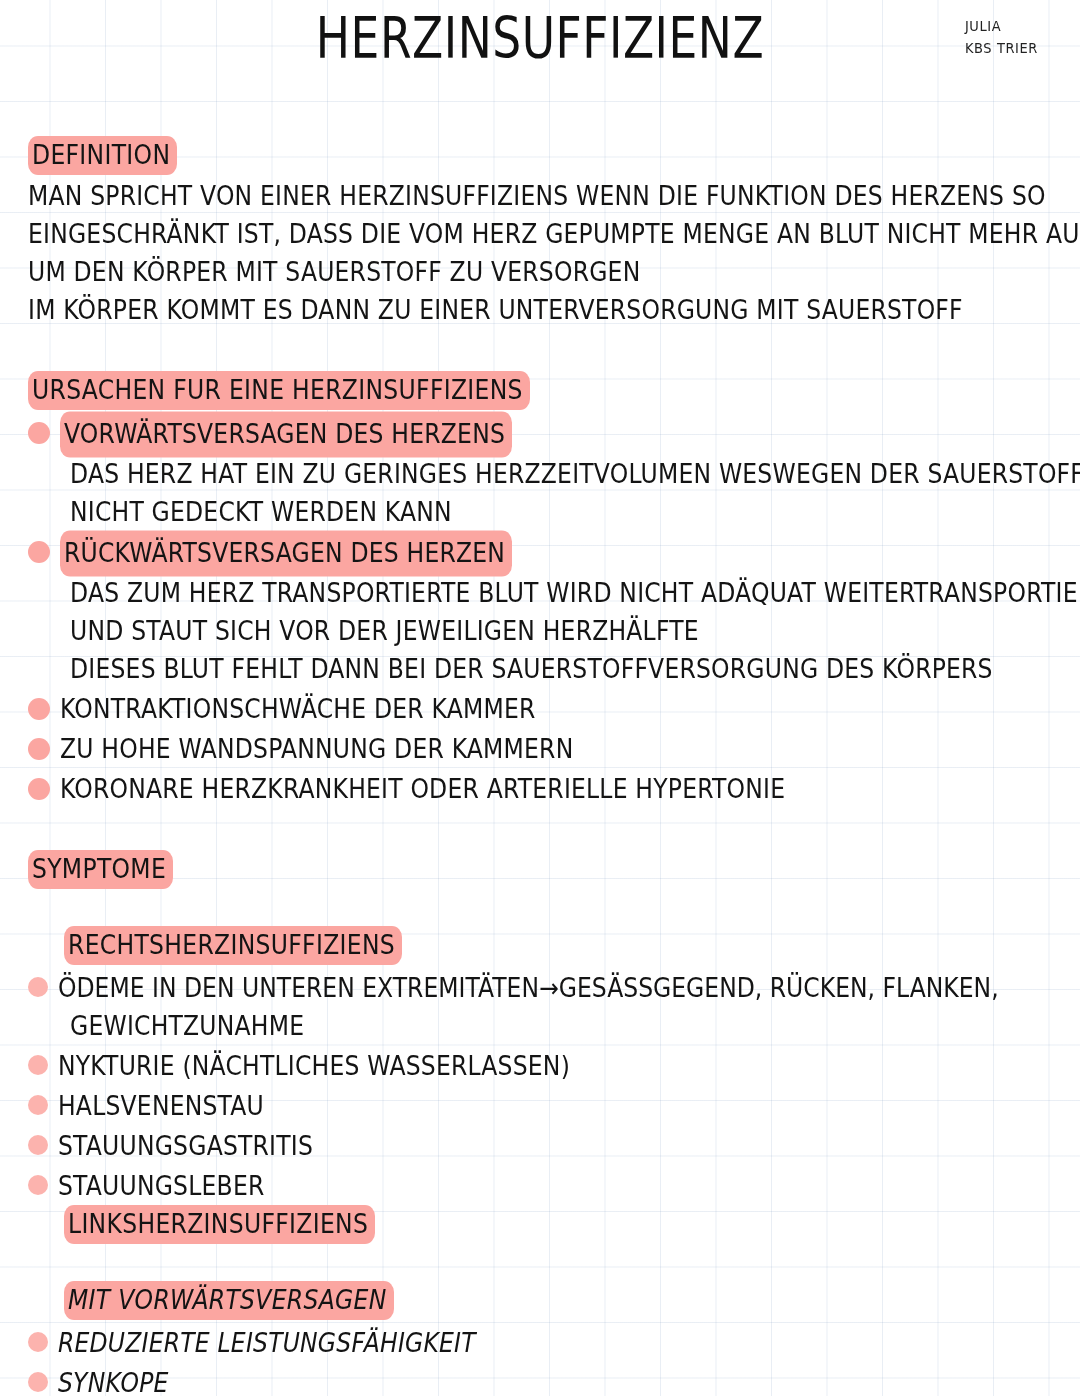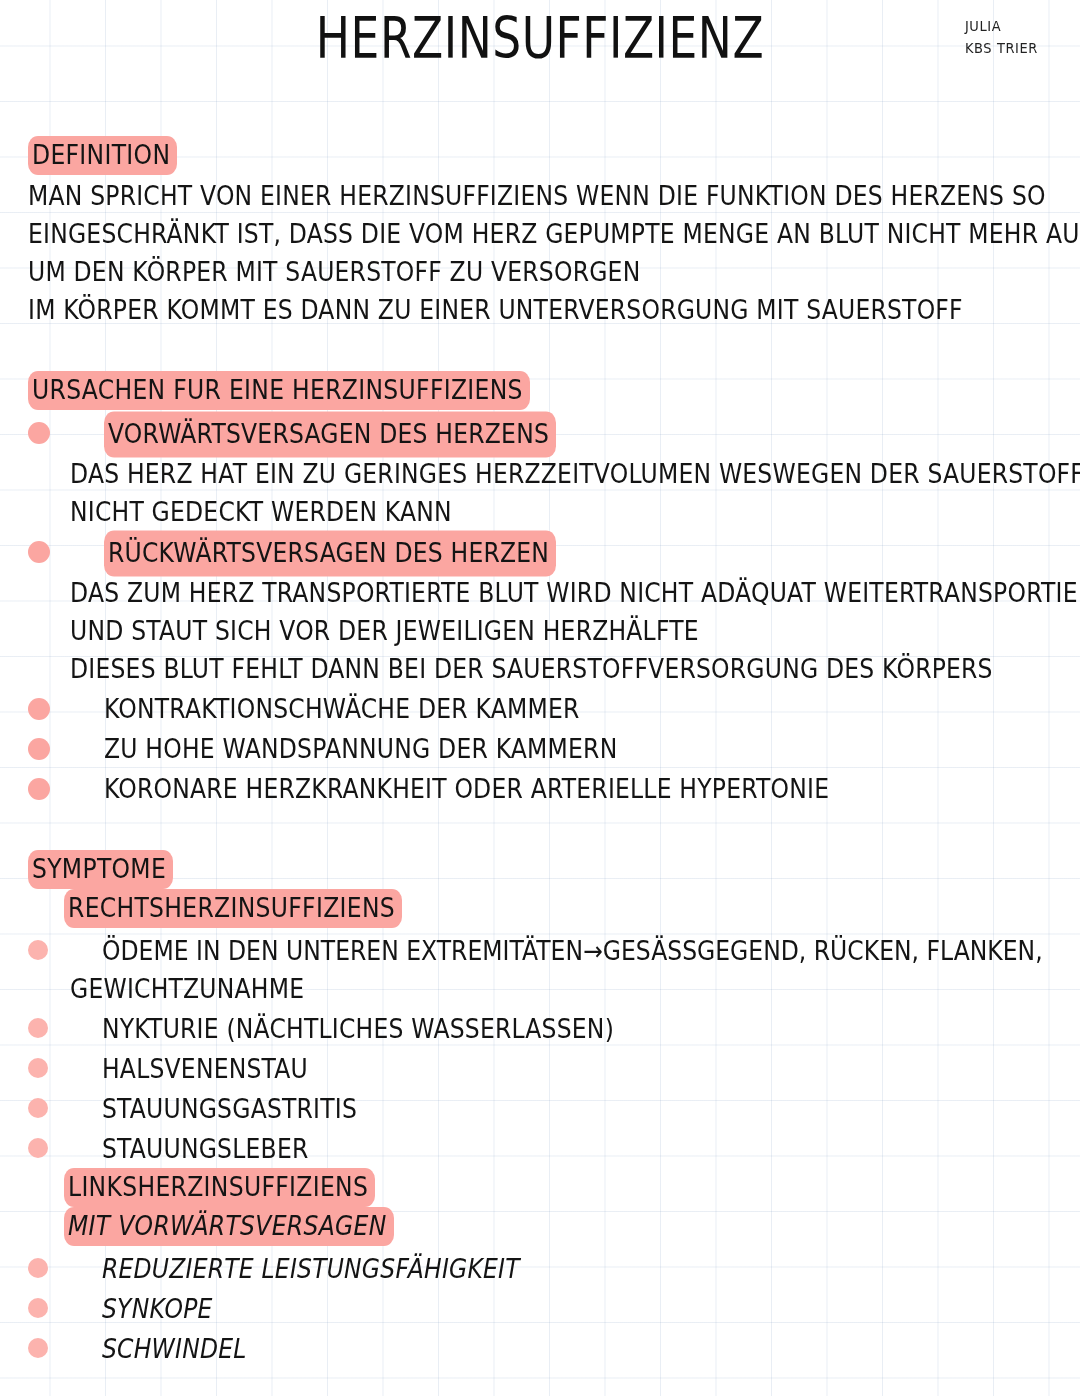--- a/index.html
+++ b/index.html
@@ -94,21 +94,20 @@
     background: #fba6a1;
     border-radius: 10px;
     padding: 1px 7px 2px 4px;
   }
   .gap-lg { height: 44px; }
 
   .bullet-row {
     display: flex;
     align-items: flex-start;
     margin-top: 2px;
-    gap: 44px;
   }
   .dot {
     flex: 0 0 auto;
     width: 22px;
     height: 22px;
     border-radius: 50%;
     background: #fba6a1;
     margin-top: 8px;
     margin-right: 10px;
   }
@@ -131,20 +130,21 @@
     font-size: 23.5px;
     line-height: 38px;
     color: #141414;
     letter-spacing: 0.2px;
     transform: scaleY(1.12);
     transform-origin: left center;
     white-space: nowrap;
   }
   .sub-head {
     margin-left: 36px;
+    margin-top: 37px;
   }
   .two-col {
     display: flex;
     font-style: italic;
   }
   .col-left { width: 580px; }
   .col-right { width: 470px; }
   .arrow { letter-spacing: 0; }
 </style>
 </head>

